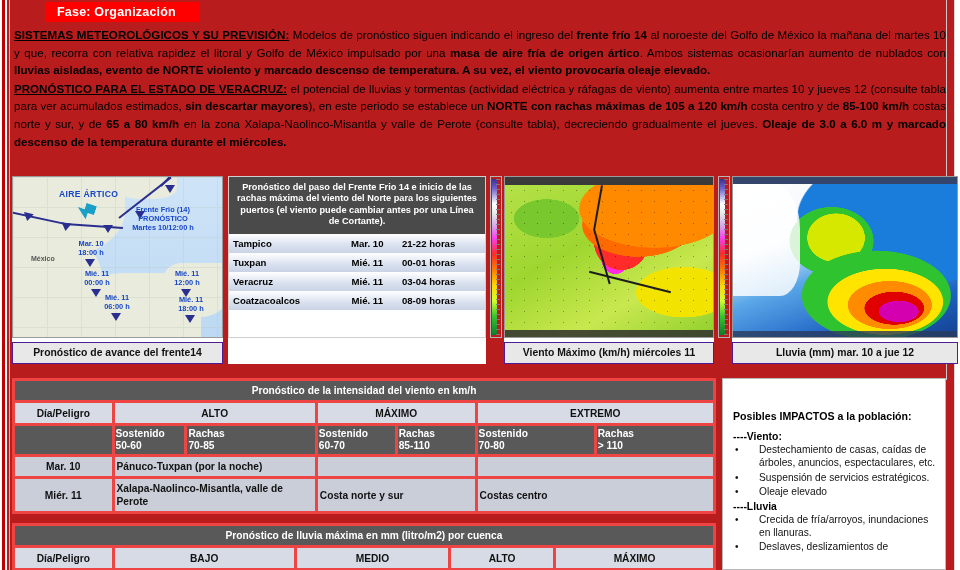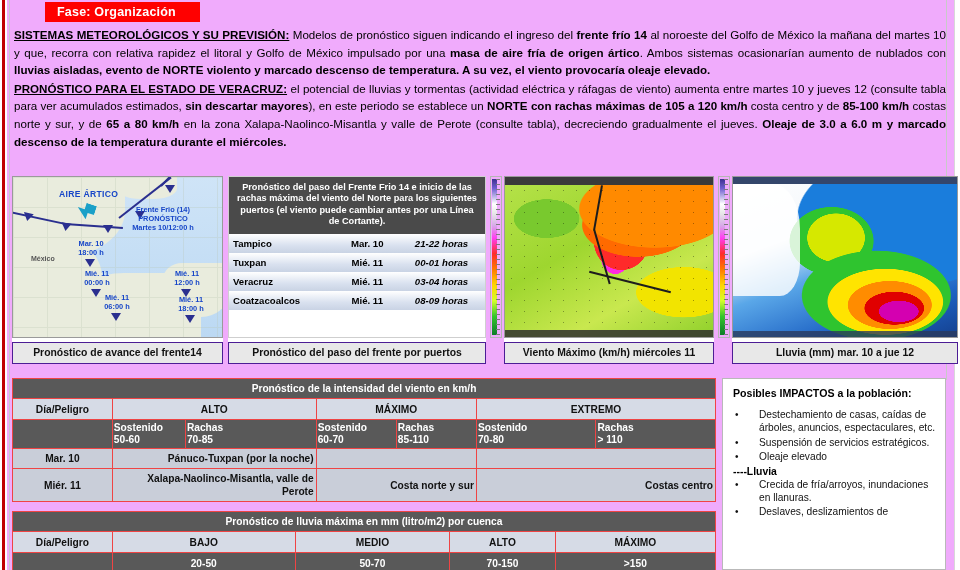--- a/index.html
+++ b/index.html
@@ -3,21 +3,21 @@
 <meta charset="utf-8">
 <style>
   html,body{margin:0;padding:0;}
   body{
     width:960px;height:570px;overflow:hidden;
     background:#ffffff;
     font-family:"Liberation Sans", sans-serif;
     position:relative;
   }
   
-  #page{position:absolute;left:0;top:0;width:960px;height:570px;background:#f0abfc;}
+  #page{position:absolute;left:0;top:0;width:960px;height:570px;background:#b91c1c;}
   .edge-left{position:absolute;left:0;top:0;width:7px;height:570px;background:#fff;}
   .edge-left .red{position:absolute;left:2px;top:0;width:3px;height:570px;background:#c00000;}
   .edge-right{position:absolute;right:0;top:0;width:5px;height:570px;background:#fff;border-left:1px solid #d8d8d8;}
   .frame-line-l{position:absolute;left:9px;top:0;width:1px;height:570px;background:#c9c9c9;}
   .frame-line-r{position:absolute;left:946px;top:0;width:1px;height:380px;background:#c9c9c9;}
 
   
   #phase{
     position:absolute;left:45px;top:2px;width:155px;height:20px;
     background:#ff0000;color:#ffffff;font-weight:bold;font-size:12.5px;
@@ -68,21 +68,21 @@
   
   #p2{left:216px;width:258px;height:188px;}
   #p2 .imgbox{height:162px;border:1px solid #cfcfcf;background:#fff;}
   .pt-head{background:#4a4a4a;color:#fff;font-weight:bold;font-size:9.2px;line-height:11.4px;
      text-align:center;padding:5px 6px 6px;box-sizing:border-box;}
   table.ports{width:100%;border-collapse:collapse;}
   table.ports td{font-size:9.6px;font-weight:bold;color:#000;padding:4px 4px;}
   table.ports tr{background:linear-gradient(180deg,#ffffff 0%,#d9e1ef 60%,#c9d3e4 100%);}
   td.pname{text-align:left;padding-left:6px;width:42%;}
   td.pday{text-align:center;width:24%;}
-  td.phour{text-align:center;font-style:italic;}
+  td.phour{text-align:left;}
 
   
   .scale{position:absolute;top:0;width:12px;height:162px;border:1px solid #b5b5b5;box-sizing:border-box;}
   .scale i{position:absolute;left:1px;top:2px;width:5px;height:156px;
      background:linear-gradient(180deg,#3b2f8f 0%,#6f5fd0 6%,#ffffff 16%,#e8e8e8 22%,#d7a8e8 30%,
        #ff3df0 38%,#ff2a2a 48%,#ff7a00 58%,#ffd400 68%,#d4ff2a 78%,#35c62a 88%,#0e7d2a 100%);}
   .scale b{position:absolute;right:1px;top:2px;width:4px;height:156px;
      background:repeating-linear-gradient(180deg,#7b7b7b 0 1px,transparent 1px 5px);}
   #s1{left:478px;}
   #s2{left:706px;}
@@ -118,38 +118,38 @@
     radial-gradient(ellipse 70% 60% at 78% 26%, #1a7ddc 0 70%, transparent 71%),
     linear-gradient(160deg,#ffffff 0%,#f2f6fb 34%,#5aa7e8 54%,#1e63c4 80%,#14408f 100%);}
   .rm-top{position:absolute;left:0;top:0;width:100%;height:7px;background:#34466b;}
   .rm-left{position:absolute;left:0;top:7px;width:30%;height:70%;background:#ffffff;opacity:.82;
     border-radius:0 40% 30% 0;}
   .rm-bot{position:absolute;left:0;bottom:0;width:100%;height:6px;background:#2b3a5c;opacity:.8;}
 
   
   #tables{position:absolute;left:12px;top:378px;width:704px;}
   table.grid{width:100%;border-collapse:collapse;table-layout:fixed;}
-  table.grid td{border:1px solid #ef4444;font-size:10.2px;}
+  table.grid td{border:3px solid #ef4444;font-size:10.2px;}
   .tbl-title{background:#595959;color:#fff;font-weight:bold;text-align:center;height:17px;font-size:10.4px;}
   .hdr-light{background:#d6dbe6;color:#111;font-weight:bold;text-align:center;height:18px;}
   .hdr-dark{background:#595959;color:#fff;font-weight:bold;height:26px;line-height:12px;margin-left:8px;}
   .cell-day{background:#c9ced9;color:#111;font-weight:bold;text-align:center;}
-  .cell-val{background:#c9ced9;color:#111;font-weight:bold;text-align:right;padding:3px 2px;line-height:13px;}
+  .cell-val{background:#c9ced9;color:#111;font-weight:bold;text-align:left;padding:3px 2px;line-height:13px;}
   .cell-empty{background:#c9ced9;}
   .cell-dark{background:#595959;color:#fff;font-weight:bold;text-align:center;height:18px;}
   .cell-dark-empty{background:#595959;}
   .spacer{height:9px;}
 
   
   #impacts{
     position:absolute;left:722px;top:378px;width:224px;height:192px;
     border:1px solid #b9b9b9;background:#fff;box-sizing:border-box;
     padding:8px 8px 0 10px;overflow:hidden;
   }
-  #impacts .ititle{font-weight:bold;font-size:10.6px;color:#000;margin-bottom:9px;}
+  #impacts .ititle{font-weight:bold;font-size:10.6px;color:#000;margin-bottom:9px;margin-top:23px;}
   #impacts .sub{font-weight:bold;font-size:10.4px;color:#000;margin:2px 0 1px;}
   #impacts ul{list-style:none;margin:0;padding:0;}
   #impacts li{position:relative;padding-left:26px;font-size:10.2px;line-height:13.4px;color:#111;margin-bottom:1px;}
   #impacts li:before{content:"\2022";position:absolute;left:2px;top:0;font-size:10px;color:#111;}
 </style>
 </head>
 <body>
 
 <div id="page">
 
@@ -258,21 +258,20 @@
             <td class="phour">03-04 horas</td>
           </tr>
           <tr>
             <td class="pname">Coatzacoalcos</td>
             <td class="pday">Mié. 11</td>
             <td class="phour">08-09 horas</td>
           </tr>
         </tbody>
           </table>
       </div>
-      <div class="cap">Pronóstico del paso del frente por puertos</div>
     </div>
 
     <div class="scale" id="s1">
         <i></i>
         <b></b>
       </div>
 
     <div class="panel" id="p3">
       <div class="imgbox">
         <div class="wm-bg"></div>
@@ -392,20 +391,21 @@
         <td class="cell-dark">50-70</td>
         <td class="cell-dark">70-150</td>
         <td class="cell-dark">&gt;150</td>
       </tr>
     </tbody>
       </table>
   </div>
 
   <div id="impacts">
     <div class="ititle">Posibles IMPACTOS a la población:</div>
+    <div class="sub">----Viento:</div>
     <ul>
       <li>Destechamiento de casas, caídas de árboles, anuncios, espectaculares, etc.</li>
       <li>Suspensión de servicios estratégicos.</li>
       <li>Oleaje elevado</li>
     </ul>
     <div class="sub">----Lluvia</div>
     <ul>
       <li>Crecida de fría/arroyos, inundaciones en llanuras.</li>
       <li>Deslaves, deslizamientos de</li>
     </ul>

